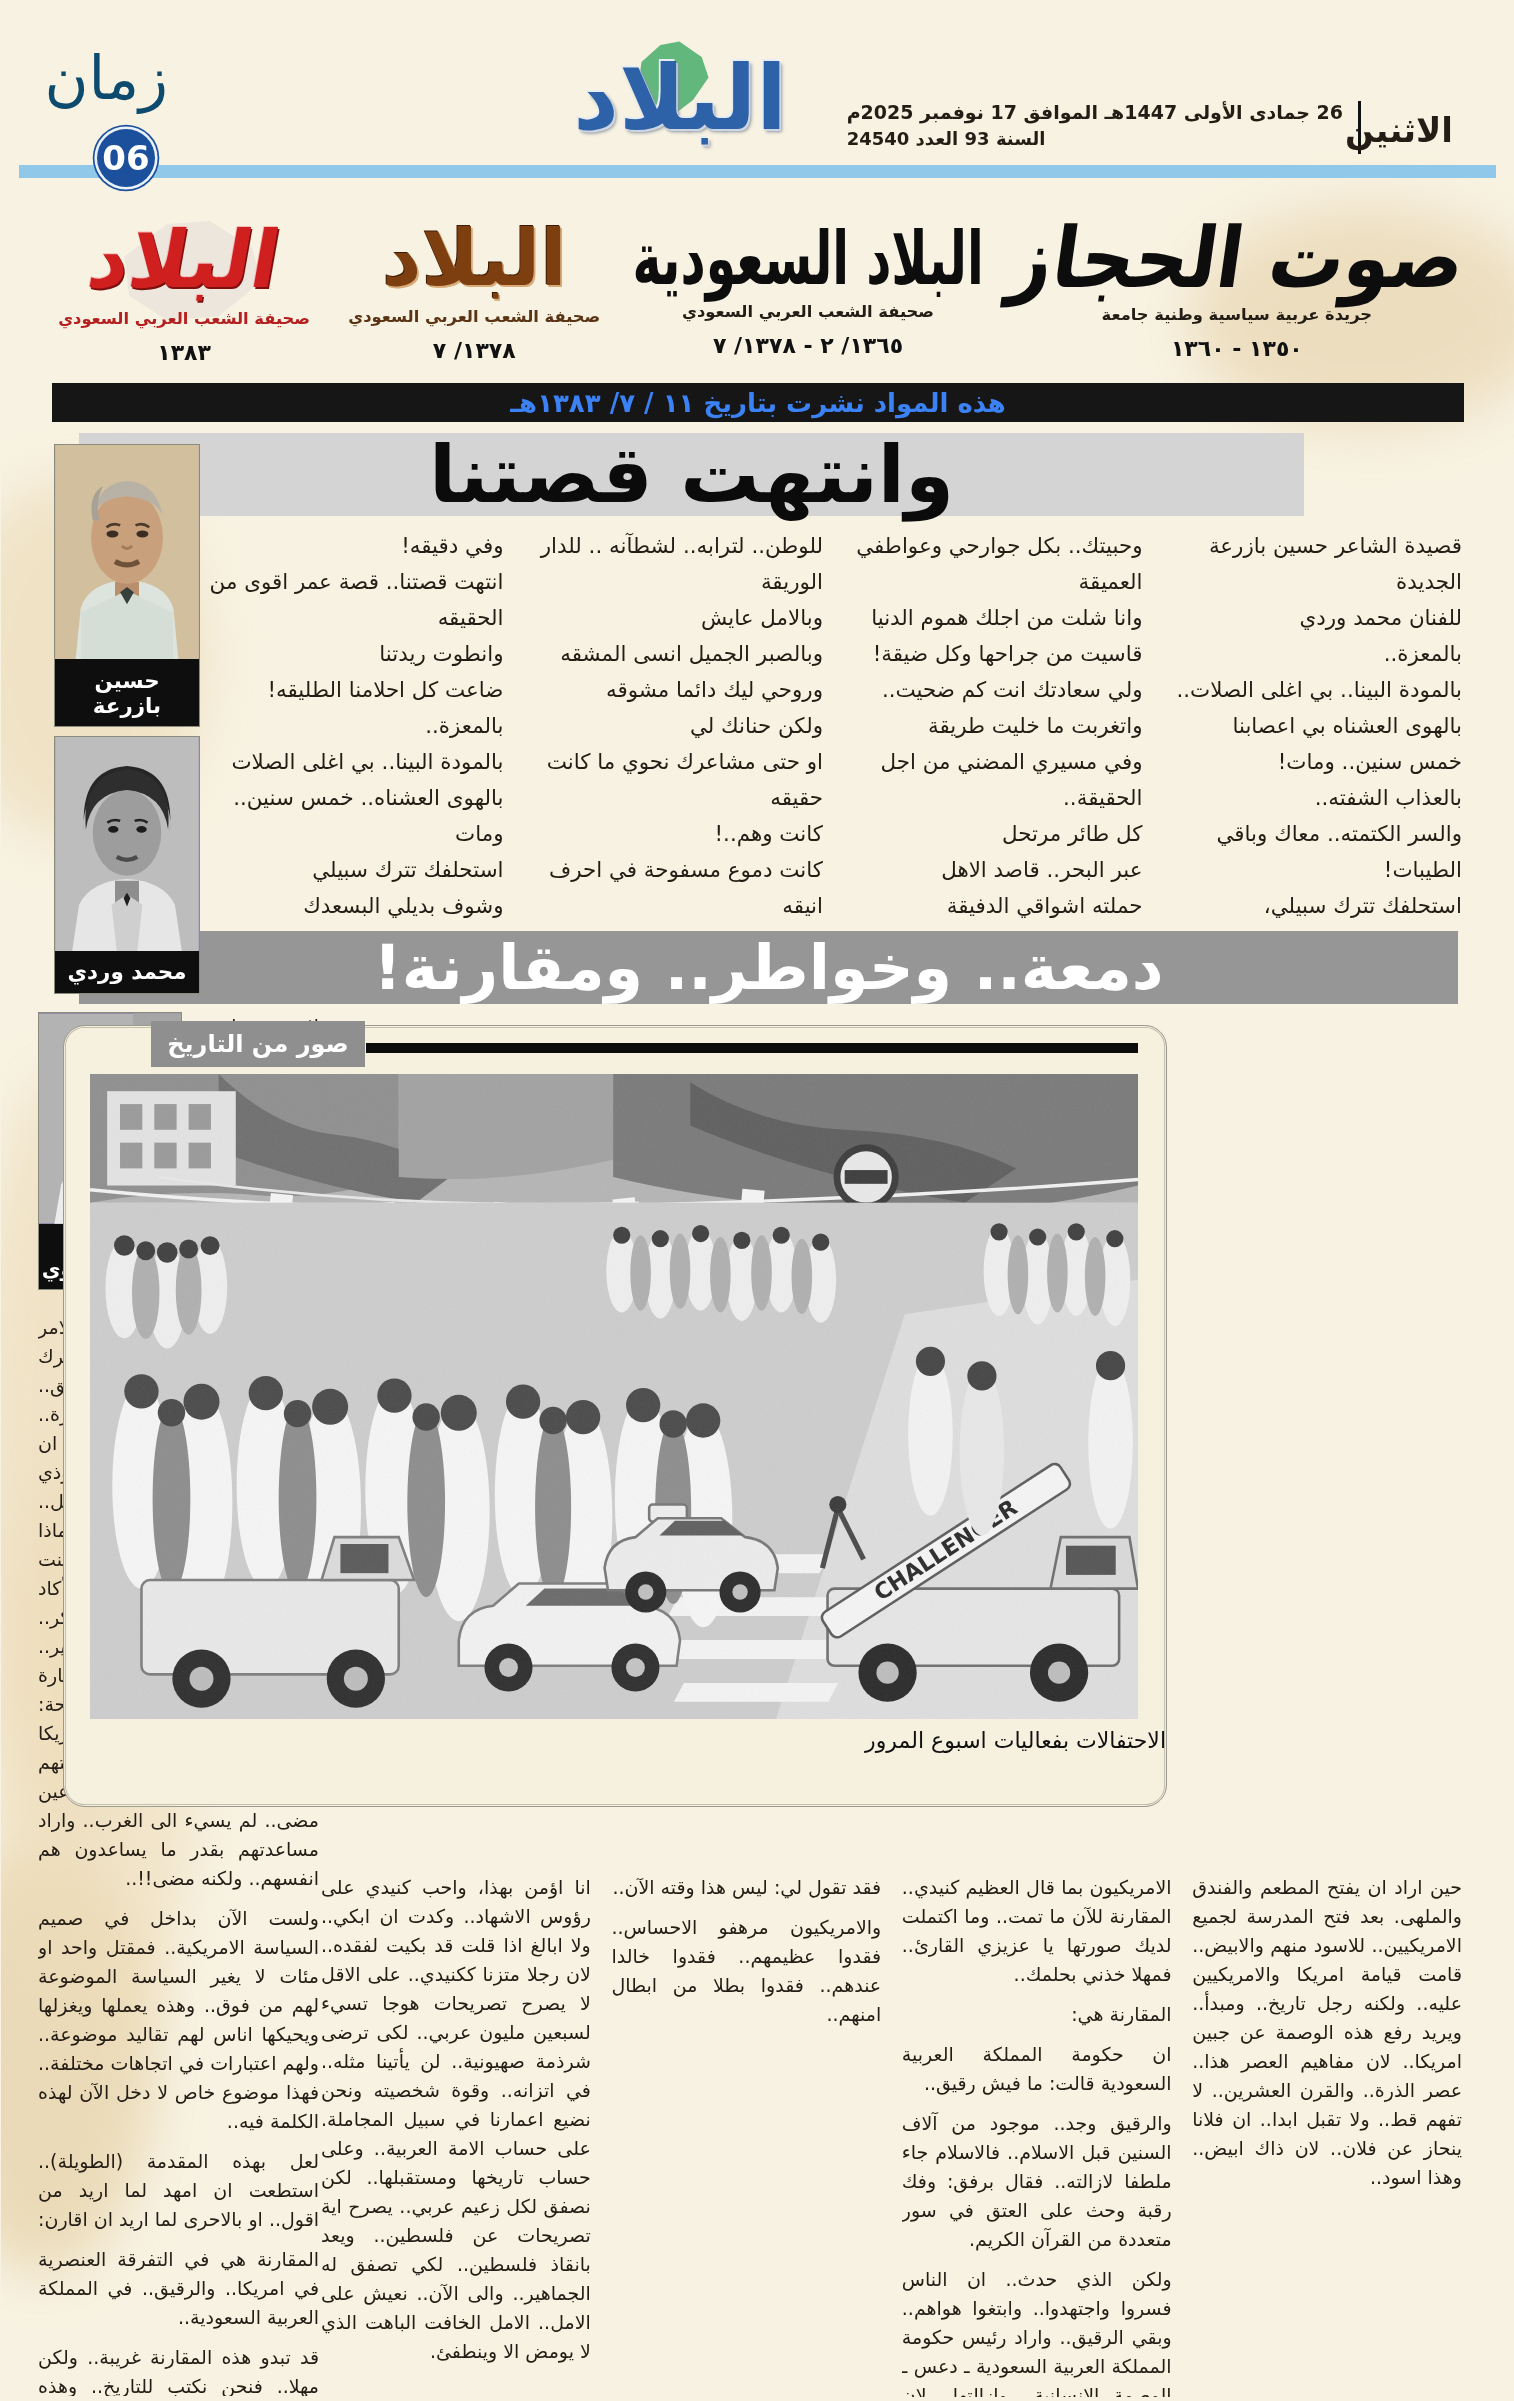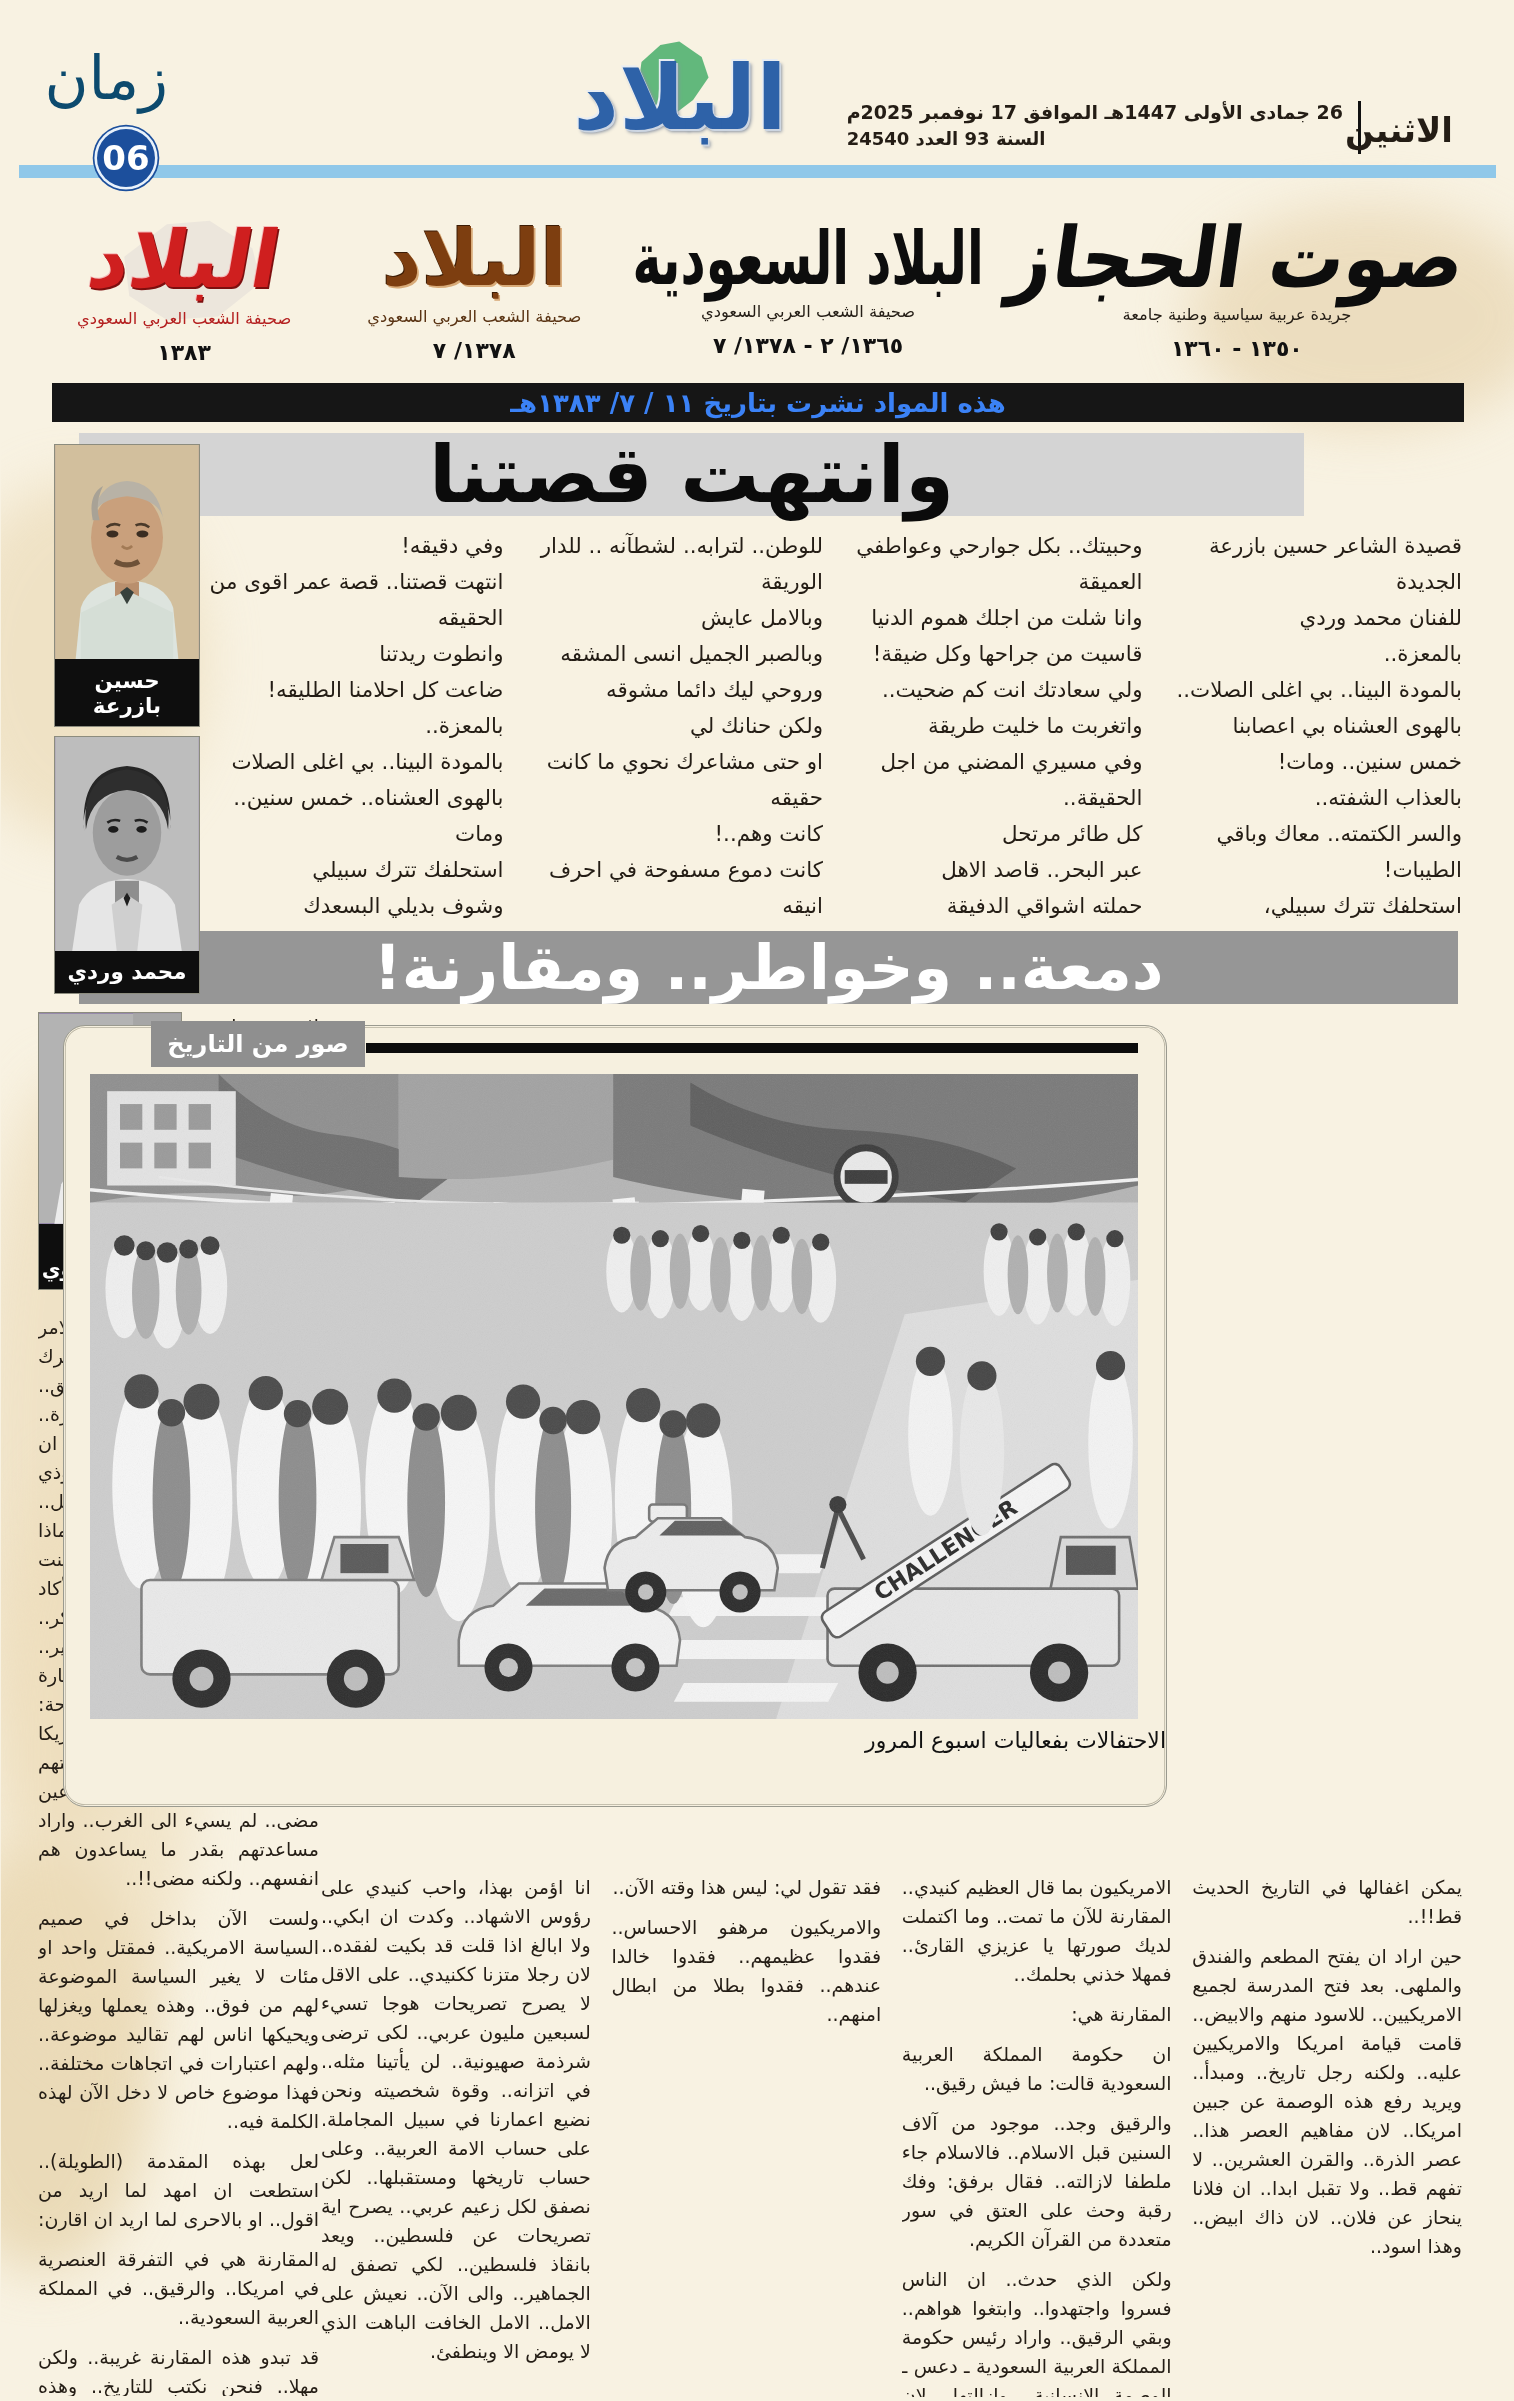--- a/index.html
+++ b/index.html
@@ -23,21 +23,21 @@
     text-shadow:1.7px 1.7px 0 #cdd6e2,-1.7px -1.7px 0 #e8edf3,2.6px 2.6px 3.4px #8a93a2;}
   .dateblock{position:absolute;right:172px;top:101px;text-align:left;direction:rtl;}
   .dateblock .dl1{font-size:19px;font-weight:700;white-space:nowrap;}
   .dateblock .dl2{font-size:18px;font-weight:700;margin-top:5.1px;text-align:left;}
   .daybar{position:absolute;right:154px;top:101px;width:2.6px;height:53px;background:#111;}
   .dayname{position:absolute;right:62px;top:110px;font-size:34px;font-weight:900;}
   
   .mastrow{position:absolute;right:51px;top:214px;width:1412px;height:163px;display:grid;grid-template-columns:repeat(4,1fr);column-gap:26px;}
   .mast{position:relative;text-align:center;padding-top:5.1px;}
   .m-logo{font-weight:900;line-height:1.05;white-space:nowrap;}
-  .m-sub{font-size:16.3px;font-weight:400;margin-top:6.9px;}
+  .m-sub{font-size:16.3px;font-weight:700;margin-top:6.9px;}
   .m-date{font-size:22px;font-weight:700;margin-top:12px;color:#111;}
   .mast.m0 .m-logo{font-size:75px;transform:skewX(-8deg) scaleY(1.12);color:#0d0d0d;}
   .mast.m1 .m-logo{font-size:49px;transform:scaleY(1.5);padding-top:12px;color:#0d0d0d;}
   .mast.m1 .m-sub{margin-top:19px;}
   .mast.m2 .m-logo{font-size:77px;color:#7d3e10;text-shadow:1.7px 1.7px 0 #d8ab79,-0.9px -0.9px 0 #3c1c05;}
   .mast.m2 .m-sub{color:#5a3414;}
   .mast.m3 .m-logo{font-size:79px;color:#cf1f1f;transform:skewX(-10deg);text-shadow:1.7px 1.7px 0 #7d0f0f,-0.9px -0.9px 0 #f4b9b9;}
   .mast.m3 .m-sub{color:#b42020;}
   .mast .mapghost{position:absolute;left:50%;top:0;transform:translateX(-50%);width:172px;height:111px;opacity:.35;}
   
@@ -444,21 +444,20 @@
           <feColorMatrix type="saturate" values="0"></feColorMatrix>
         </filter>
       <rect width="1222" height="752" filter="url(#grain)" opacity="0.10"></rect>
     </svg>
   </div>
   <div class="photocaption">الاحتفالات بفعاليات اسبوع المرور</div>
 </div>
 
 <div class="bottomcols">
   <div class="bcol">
-      <p class="para">يمكن اغفالها في التاريخ الحديث قط!!..</p>
       <p class="para">حين اراد ان يفتح المطعم والفندق والملهى. بعد فتح المدرسة لجميع الامريكيين.. للاسود منهم والابيض.. قامت قيامة امريكا والامريكيين عليه.. ولكنه رجل تاريخ.. ومبدأ.. ويريد رفع هذه الوصمة عن جبين امريكا.. لان مفاهيم العصر هذا.. عصر الذرة.. والقرن العشرين.. لا تفهم قط.. ولا تقبل ابدا.. ان فلانا ينحاز عن فلان.. لان ذاك ابيض.. وهذا اسود..</p>
     </div>
   <div class="bcol">
       <p class="para">الامريكيون بما قال العظيم كنيدي.. المقارنة للآن ما تمت.. وما اكتملت لديك صورتها يا عزيزي القارئ.. فمهلا خذني بحلمك..</p>
       <p class="para">المقارنة هي:</p>
       <p class="para">ان حكومة المملكة العربية السعودية قالت: ما فيش رقيق..</p>
       <p class="para">والرقيق وجد.. موجود من آلاف السنين قبل الاسلام.. فالاسلام جاء ملطفا لازالته.. فقال برفق: وفك رقبة وحث على العتق في سور متعددة من القرآن الكريم.</p>
       <p class="para">ولكن الذي حدث.. ان الناس فسروا واجتهدوا.. وابتغوا هواهم.. وبقي الرقيق.. واراد رئيس حكومة المملكة العربية السعودية ـ دعس ـ الوصمة الانسانية.. وازالتها.. لان الناس، ولدوا احرارا.. وسيبقون احرارا.. والكل سواء امام الاسلام..</p>
     </div>
   <div class="bcol">

